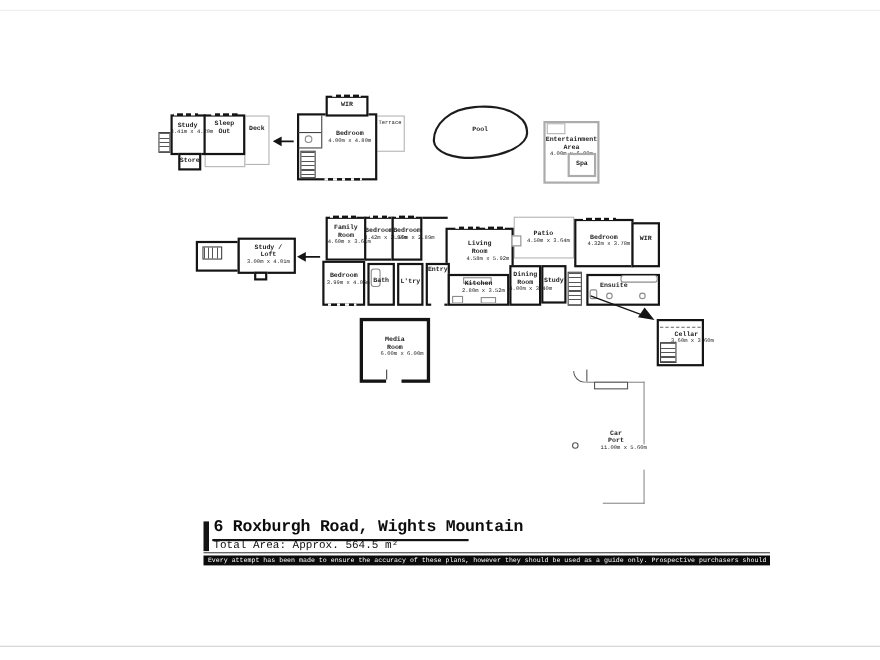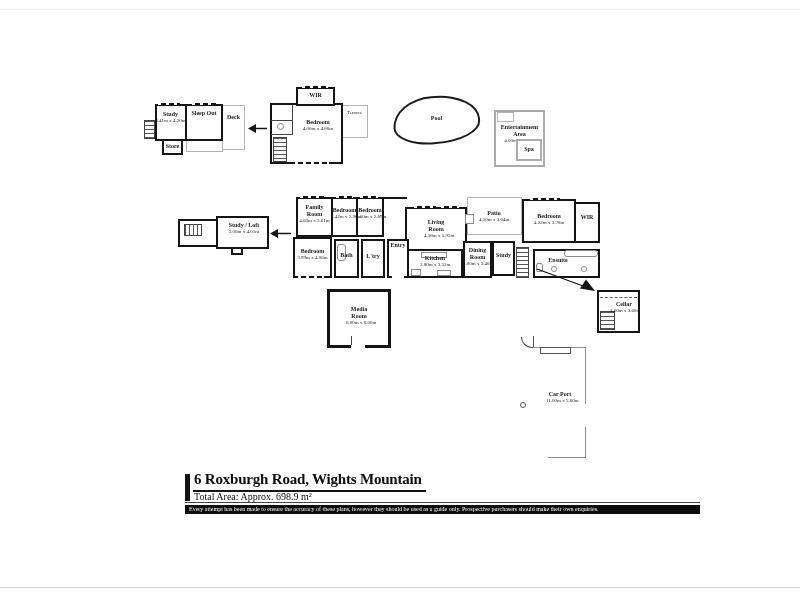--- a/index.html
+++ b/index.html
@@ -1,18 +1,18 @@
 <!DOCTYPE html>
 <html><head>
 <meta charset="utf-8">
 <style>
   * { box-sizing: border-box; }
   html,body { margin:0; padding:0; background:#fff; }
   .canvas { position:relative; width:800px; height:600px; background:#ffffff;
-            font-family:Liberation Serif, serif; overflow:hidden; }
+            font-family:Liberation Mono, monospace; overflow:hidden; }
   .room  { position:absolute; border:2px solid #141414; background:#fff; }
   .room3 { position:absolute; border:3px solid #141414; background:#fff; }
   .lite  { position:absolute; border:1px solid #b4b4b4; background:#fff; }
   .lite2 { position:absolute; border:2px solid #ababab; background:#fff; }
   .wall  { position:absolute; background:#141414; }
   .gline { position:absolute; background:#8c8c8c; }
   .fixture { position:absolute; border:1px solid #8c8c8c; background:#fff; }
   .round { border-radius:50%; }
   .stairs { position:absolute; border:1px solid #444;
             background:repeating-linear-gradient(180deg,#555 0px,#555 1px,#fff 1px,#fff 4px); }
@@ -236,17 +236,17 @@
   <div class="gline" style="left:548px;top:457px;width:38px;height:1px;"></div>
   <div class="fixture round" style="left:520px;top:402px;width:6px;height:6px;border-color:#555;"></div>
   <div class="lbl" style="left:546px;top:391px;width:28px;">
     <span class="rn">Car Port</span>
     <span class="rd">11.00m x 5.60m</span>
   </div>
 
   <div class="wall" style="left:185px;top:474px;width:5px;height:27px;"></div>
   <div class="addr" style="left:194px;top:471px;">6 Roxburgh Road, Wights Mountain</div>
   <div class="wall" style="left:193px;top:490px;width:233px;height:2px;"></div>
-  <div class="area" style="left:194px;top:491px;">Total Area: Approx. 698.9 m²</div>
+  <div class="area" style="left:194px;top:491px;">Total Area: Approx. 564.5 m²</div>
   <div class="gline" style="left:185px;top:502px;width:515px;height:1px;background:#444;"></div>
   <div class="discl" style="left:185px;top:505px;width:515px;height:9px;">Every attempt has been made to ensure the accuracy of these plans, however they should be used as a guide only.  Prospective purchasers should make their own enquiries.</div>
 
 </div>
 
 </body></html>

